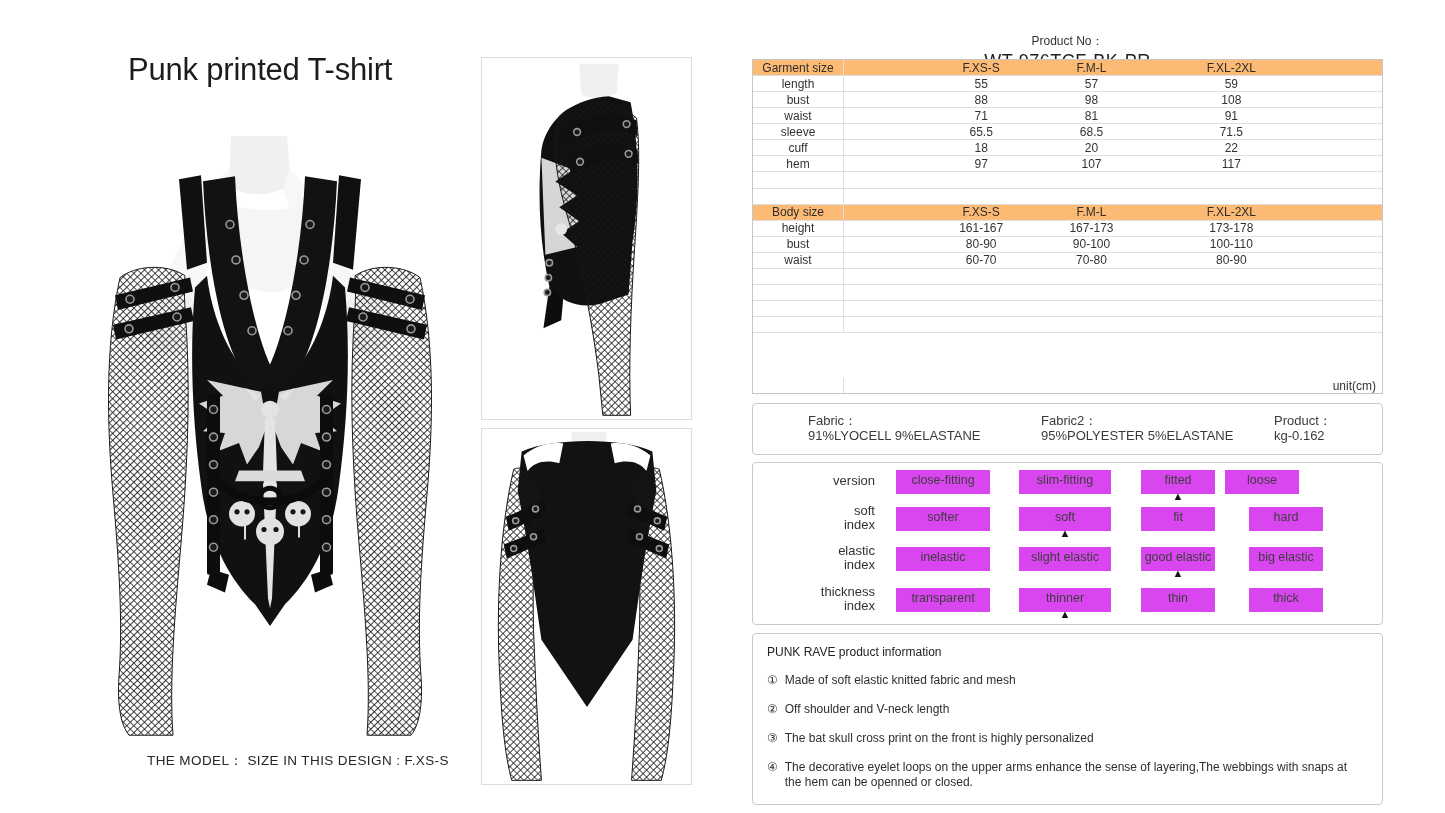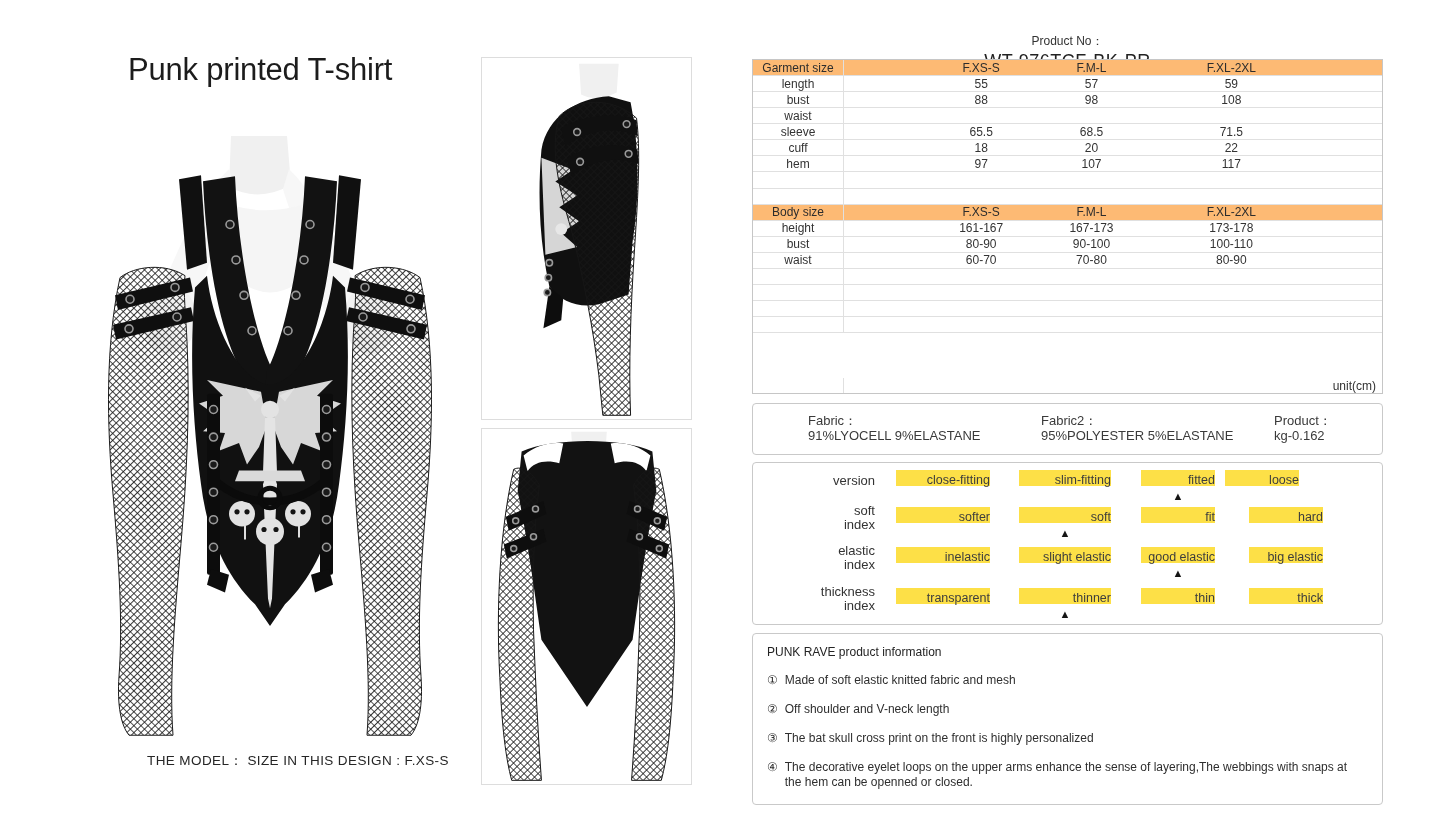--- a/index.html
+++ b/index.html
@@ -34,21 +34,21 @@
   .tvals.unitcell{display:flex;align-items:center;justify-content:flex-end;padding-right:6px;}
 
   .panel{position:absolute;left:752px;width:631px;border:1px solid #c9c9c9;border-radius:4px;box-sizing:border-box;background:#fff;}
   .fabric-panel{top:403px;height:52px;}
   .fcol{position:absolute;top:9px;font-size:13px;color:#3a3a3a;line-height:15px;white-space:nowrap;}
   .fcol.c1{left:55px;}.fcol.c2{left:288px;}.fcol.c3{left:521px;}
 
   .index-panel{top:462px;height:163px;}
   .ilabel{position:absolute;left:0;width:122px;text-align:right;font-size:13px;color:#333;line-height:14px;}
   .ioptwrap{position:absolute;height:34px;}
-  .ioptbox{height:16px;line-height:20px;background:#fde047;text-align:right;font-size:12.5px;color:#3d3d3d;white-space:nowrap;}
+  .ioptbox{height:24px;line-height:20px;background:#d946ef;text-align:center;font-size:12.5px;color:#3d3d3d;white-space:nowrap;}
   .imark{position:absolute;top:20px;left:0;right:0;text-align:center;font-size:11px;color:#141414;line-height:13px;}
 
   .info-panel{top:633px;height:172px;padding:11px 14px;}
   .info-title{font-size:12px;color:#242424;}
   .info-item{display:flex;margin-top:14px;font-size:12px;color:#2e2e2e;line-height:15px;}
   .inum{margin-right:7px;flex:0 0 auto;}
   .itext{max-width:580px;}
   .eyelet{fill:#1a1a1a;stroke:#9a9a9a;stroke-width:1.6;}
 </style>
 </head>
@@ -235,20 +235,25 @@
       <div class="trow data">
         <div class="tlabel">bust</div>
         <div class="tvals">
           <span class="tv tv0">88</span>
           <span class="tv tv1">98</span>
           <span class="tv tv2">108</span>
         </div>
       </div>
       <div class="trow data">
         <div class="tlabel">waist</div>
+        <div class="tvals">
+          <span class="tv tv0">71</span>
+          <span class="tv tv1">81</span>
+          <span class="tv tv2">91</span>
+        </div>
       </div>
       <div class="trow data">
         <div class="tlabel">sleeve</div>
         <div class="tvals">
           <span class="tv tv0">65.5</span>
           <span class="tv tv1">68.5</span>
           <span class="tv tv2">71.5</span>
         </div>
       </div>
       <div class="trow data">

